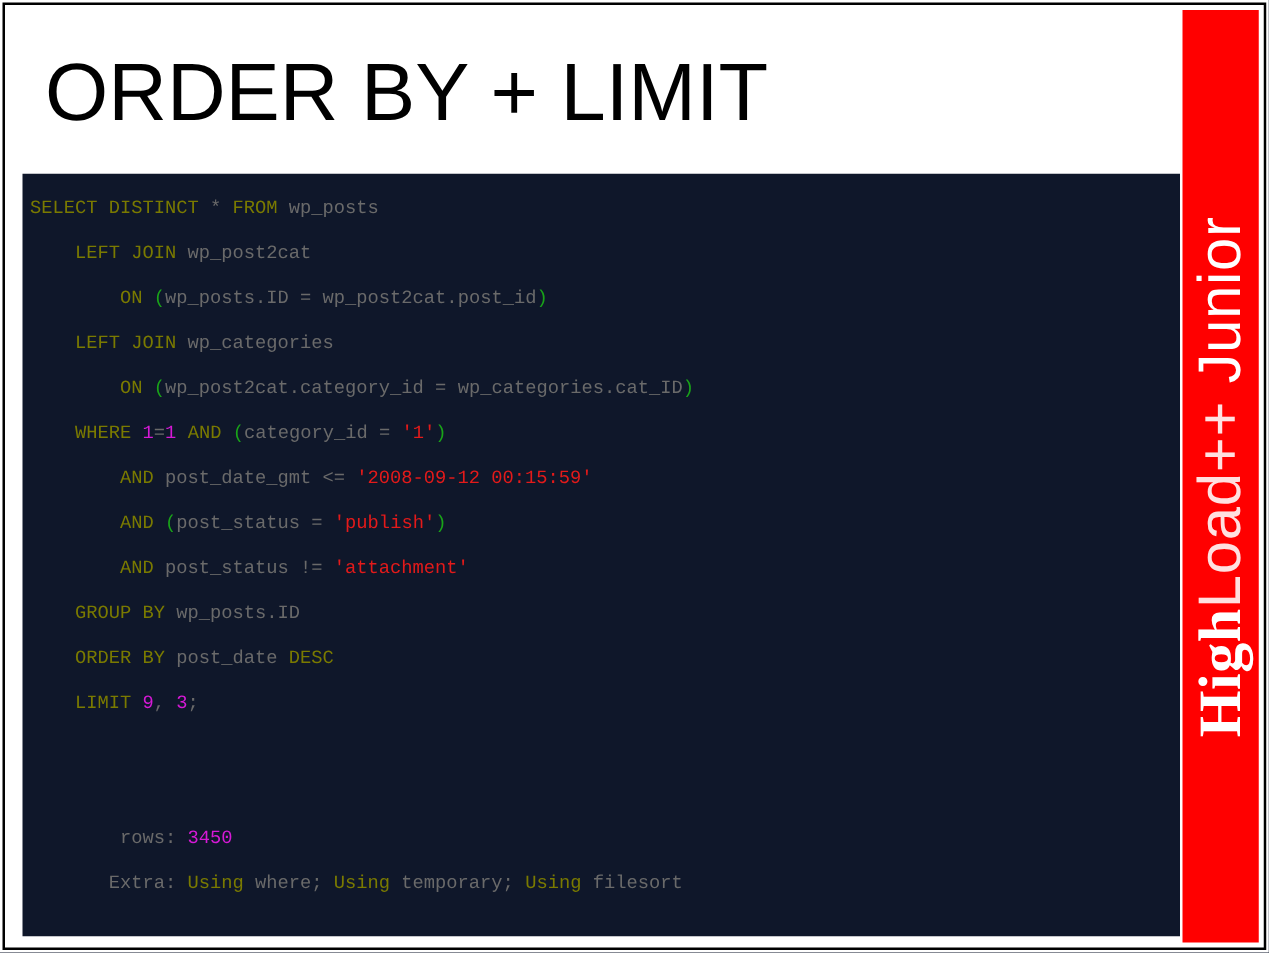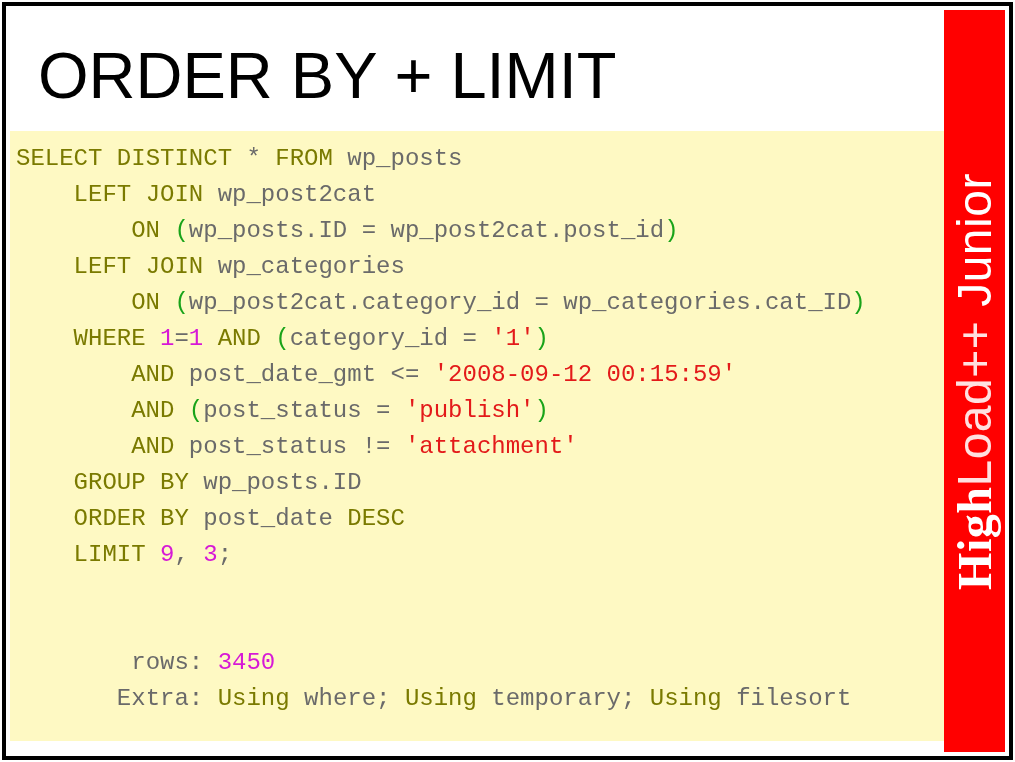--- a/index.html
+++ b/index.html
@@ -7,21 +7,21 @@
     width: 1015px;
     height: 762px;
     background: #fff;
     position: relative;
     font-family: Arial, Helvetica, sans-serif;
     overflow: hidden;
   }
   .frame {
     position: absolute;
     top: 2px; left: 2px; right: 2px; bottom: 2px;
-    border: 4px solid #000000;
+    border: 2px solid #000000;
   }
   .content {
     position: absolute;
     top: 4px; left: 4px; bottom: 4px;
     width: 946px;
     background: #fff;
   }
   .sidebar {
     position: absolute;
     top: 4px; right: 4px; bottom: 4px;
@@ -44,25 +44,25 @@
   .sidebar-text .light2 { font-weight: 300; font-family: Arial, Helvetica, sans-serif; }
   .title {
     font-size: 65px;
     font-family: Arial, Helvetica, sans-serif;
     color: #000;
     padding: 28px 0 18px 28px;
     font-weight: 400;
     letter-spacing: 0px;
   }
   .codeblock {
-    background: #fef9c3;
-    margin: 0;
+    background: #0f172a;
+    margin: 10px;
     padding: 10px 6px 12px 6px;
     font-family: "Courier New", Courier, monospace;
-    font-size: 24px;
+    font-size: 15px;
     line-height: 36px;
     color: #6a6a6a;
     white-space: pre;
     min-height: 610px;
   }
   .kw-olive { color: #7a7a00; }
   .num-magenta { color: #d619d6; }
   .paren-green { color: #19a319; }
   .str-red { color: #e31a1a; }
 </style>

